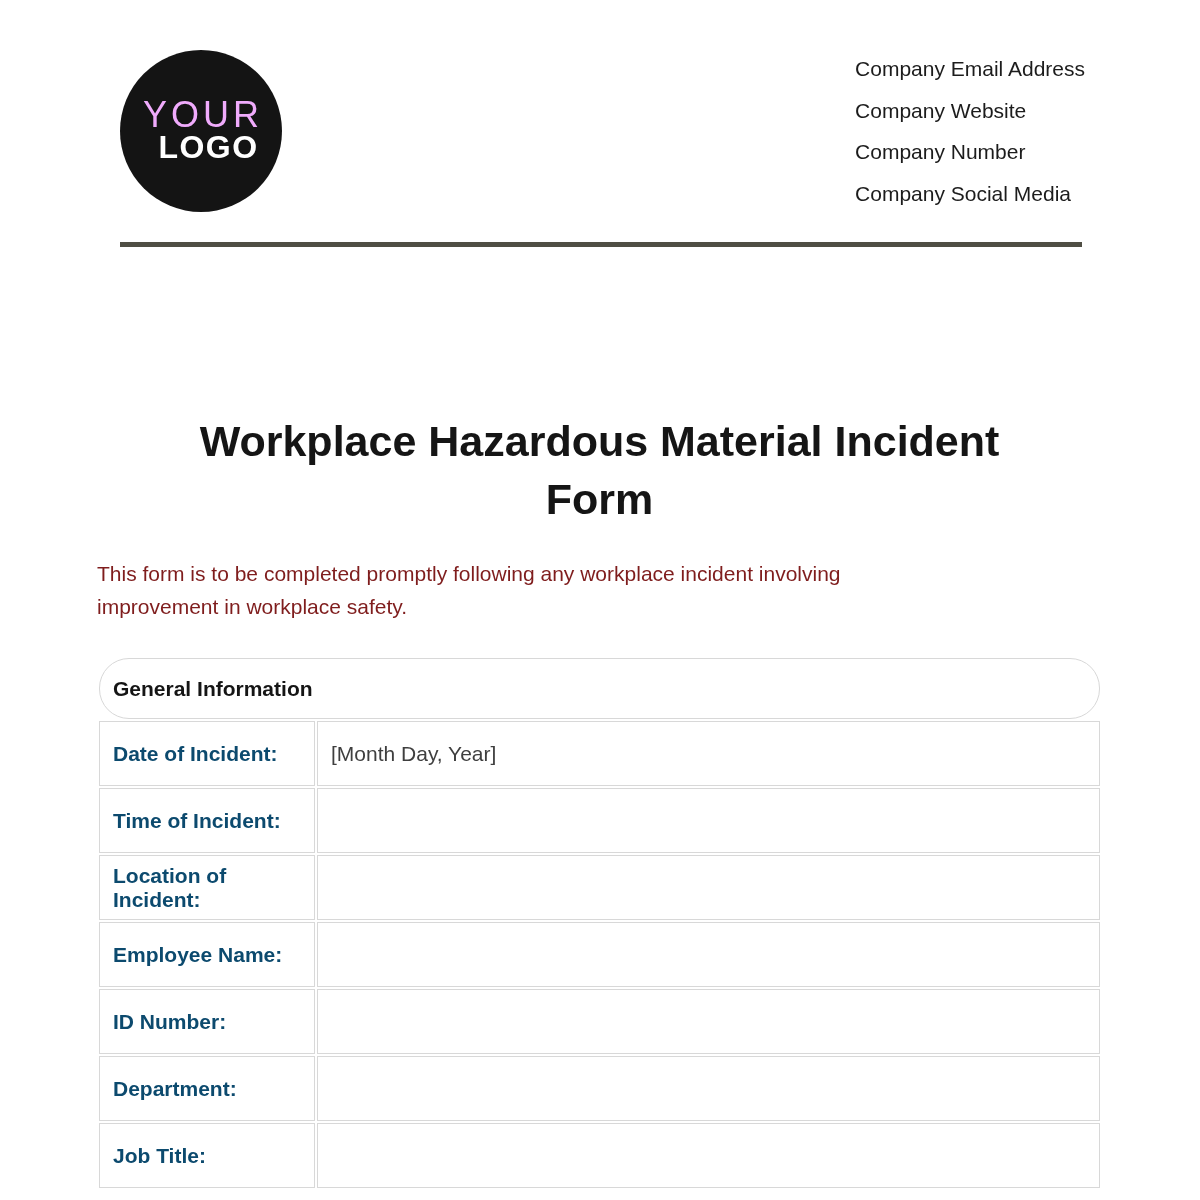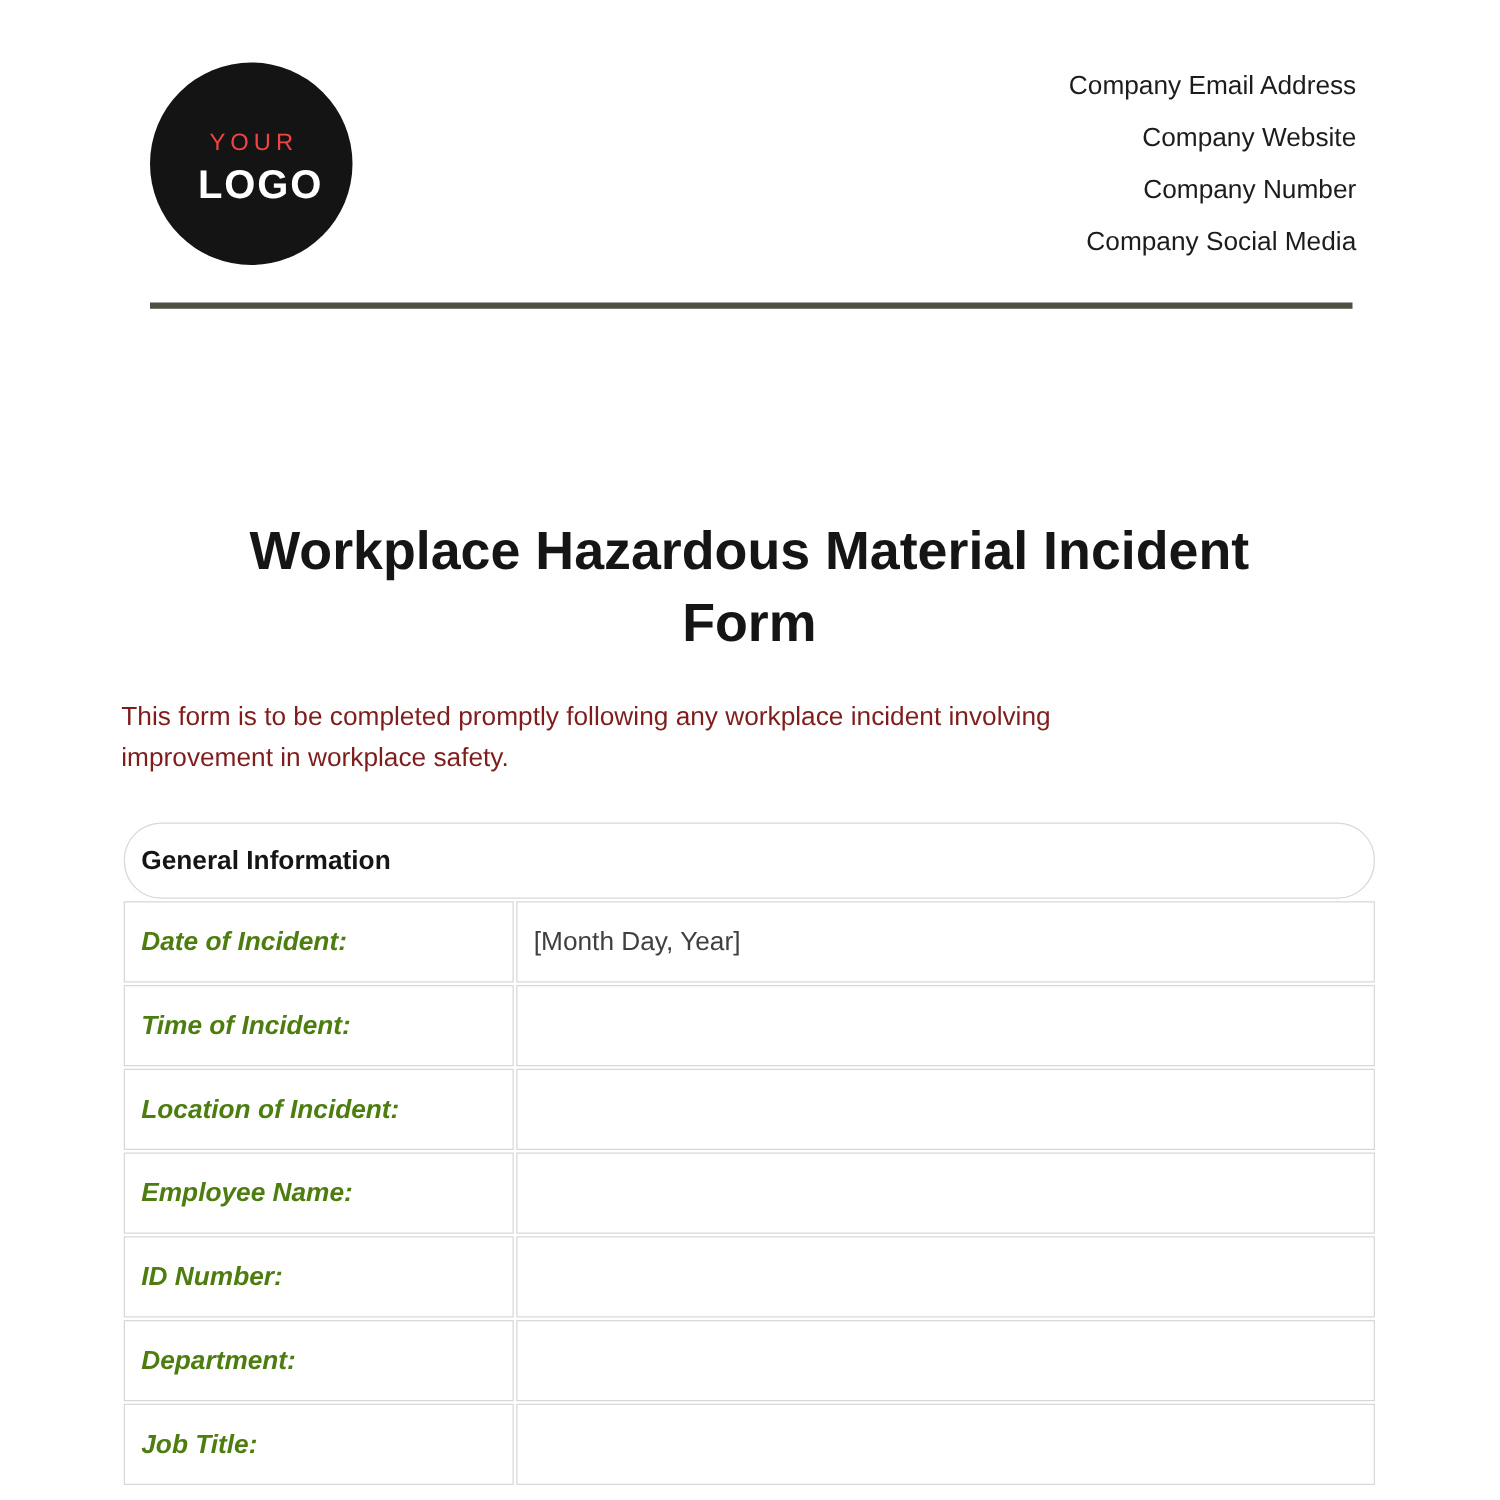--- a/index.html
+++ b/index.html
@@ -21,40 +21,40 @@
     width: 162px;
     height: 162px;
     border-radius: 50%;
     background: #141414;
     display: flex;
     flex-direction: column;
     align-items: center;
     justify-content: center;
   }
   .logo-your {
-    color: #ef4444;
-    font-size: 19px;
+    color: #f0abfc;
+    font-size: 36px;
     font-weight: 400;
     letter-spacing: 4px;
     margin-left: 4px;  
     line-height: 31px;
   }
   .logo-logo {
     color: #ffffff;
     font-size: 32px;
     font-weight: 700;
     letter-spacing: 1.5px;
     margin-left: 15px;
     line-height: 34px;
   }
   .company-info {
     position: absolute;
     top: 48px;
     right: 115px;
-    text-align: right;
+    text-align: left;
     font-size: 21px;
     line-height: 41.5px;
     color: #1c1c1c;
   }
   .header-divider {
     position: absolute;
     top: 242px;
     left: 120px;
     width: 962px;
     height: 5px;
@@ -98,25 +98,24 @@
     vertical-align: middle;
     font-size: 21px;
   }
   td.section-cell {
     height: 61px;
     font-weight: 700;
     color: #151515;
     border-radius: 30px;
   }
   td.label-cell {
-    width: 312px;
+    width: 216px;
     height: 65px;
     font-weight: 700;
-    color: #4d7c0f;
-    font-style: italic;
+    color: #0c4a6e;
   }
   td.value-cell {
     height: 65px;
     color: #3f3f3f;
   }
 </style>
 </head>
 <body>
 
 <div class="page">

